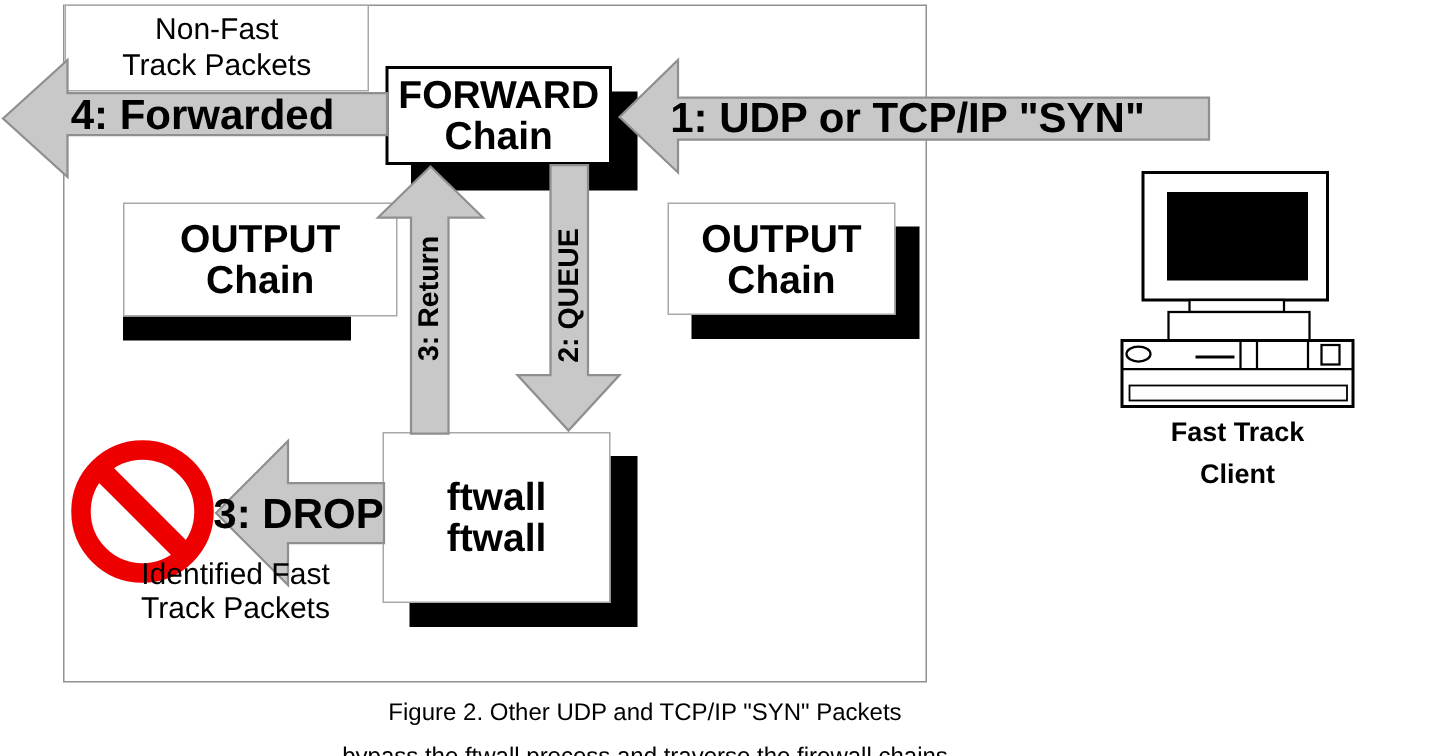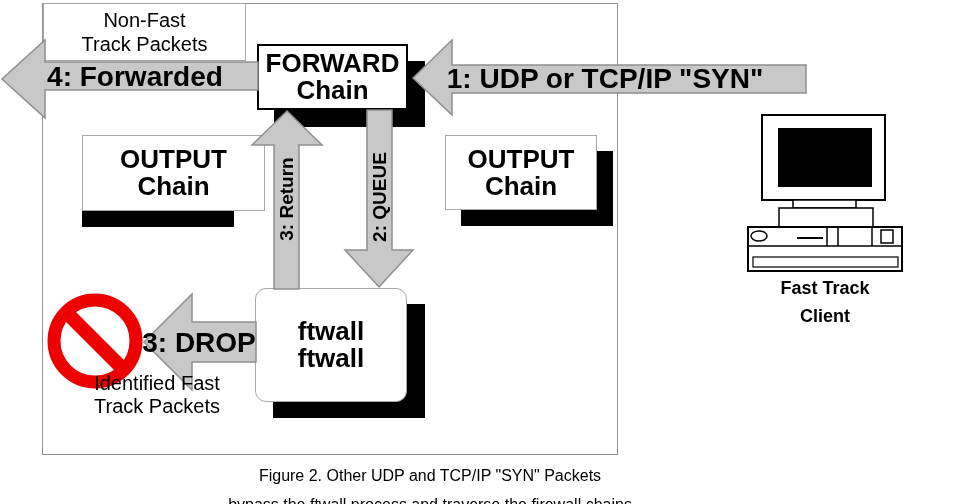--- a/index.html
+++ b/index.html
@@ -61,21 +61,21 @@
     <span>Chain</span>
   </div>
   <div class="abs layer node light" style="left:82px;top:135px;width:183px;height:76px;">
     <span>OUTPUT</span>
     <span>Chain</span>
   </div>
   <div class="abs layer node light" style="left:445px;top:135px;width:152px;height:75px;">
     <span>OUTPUT</span>
     <span>Chain</span>
   </div>
-  <div class="abs layer node light" style="left:255px;top:288px;width:152px;height:114px;border-radius:11px;">
+  <div class="abs layer node light" style="left:255px;top:288px;width:152px;height:114px;">
     <span>ftwall</span>
     <span>ftwall</span>
   </div>
 
   <svg id="gfx" width="960" height="504" viewBox="0 0 960 504">
 
     <polygon class="arrow" points="2,79 45,40 45,62 258,62 258,90 45,90 45,118"></polygon>
 
     <polygon class="arrow" points="413,78 452,40 452,65 806,65 806,93 452,93 452,115"></polygon>
 

